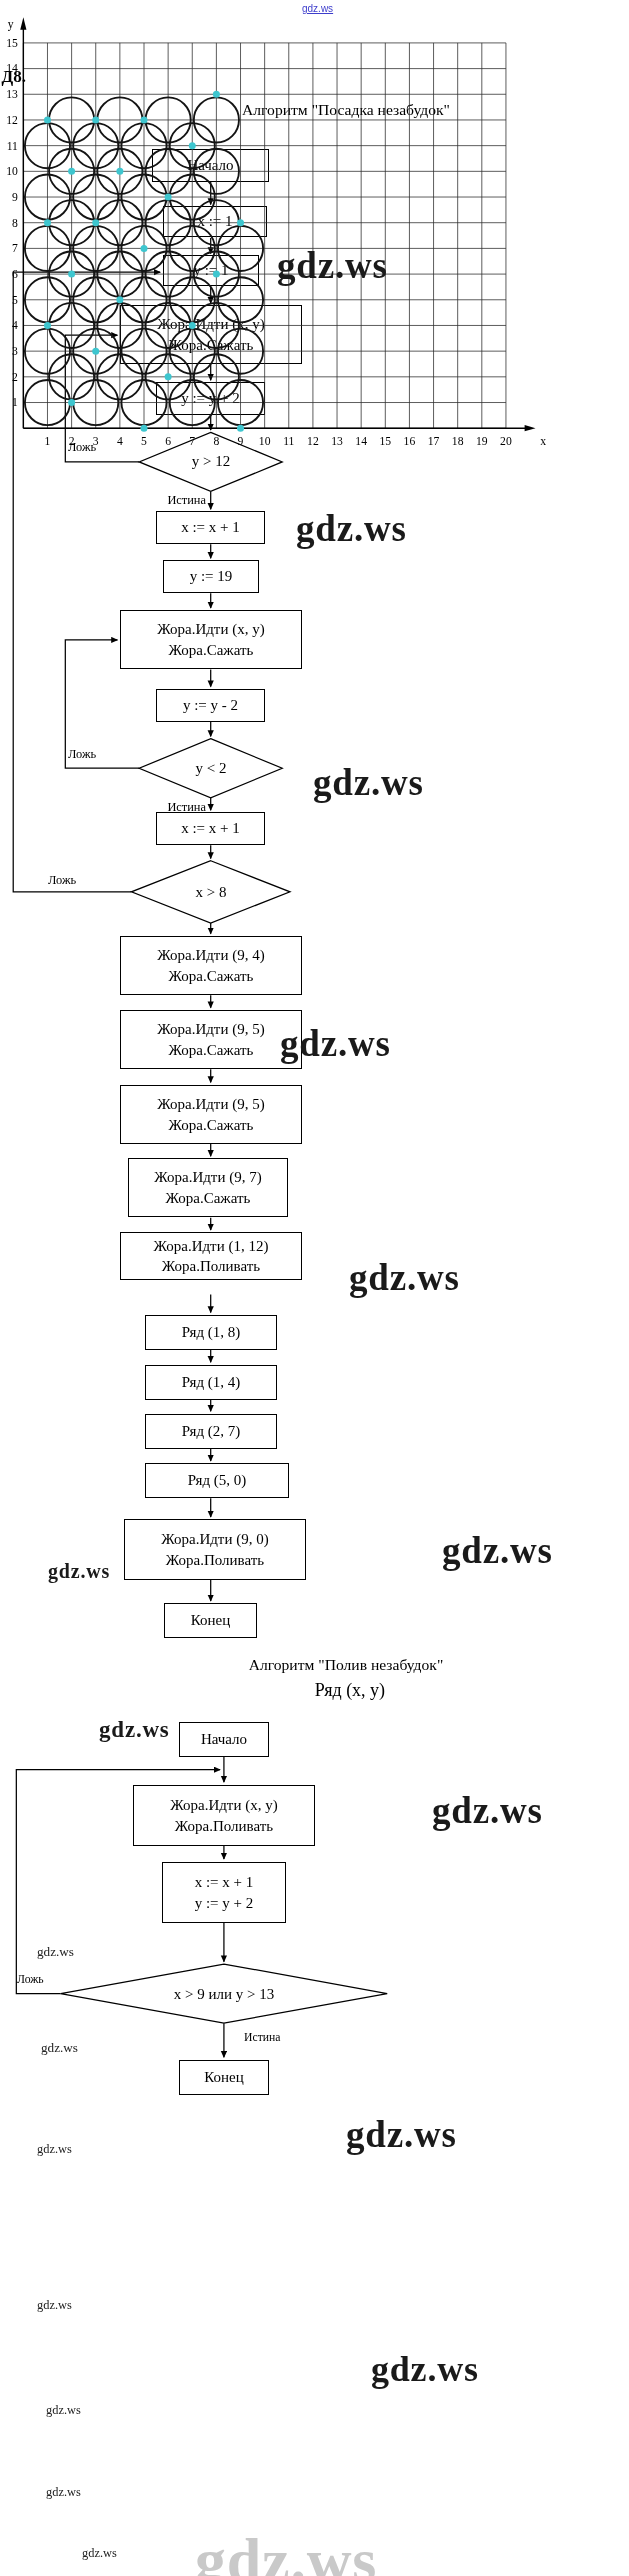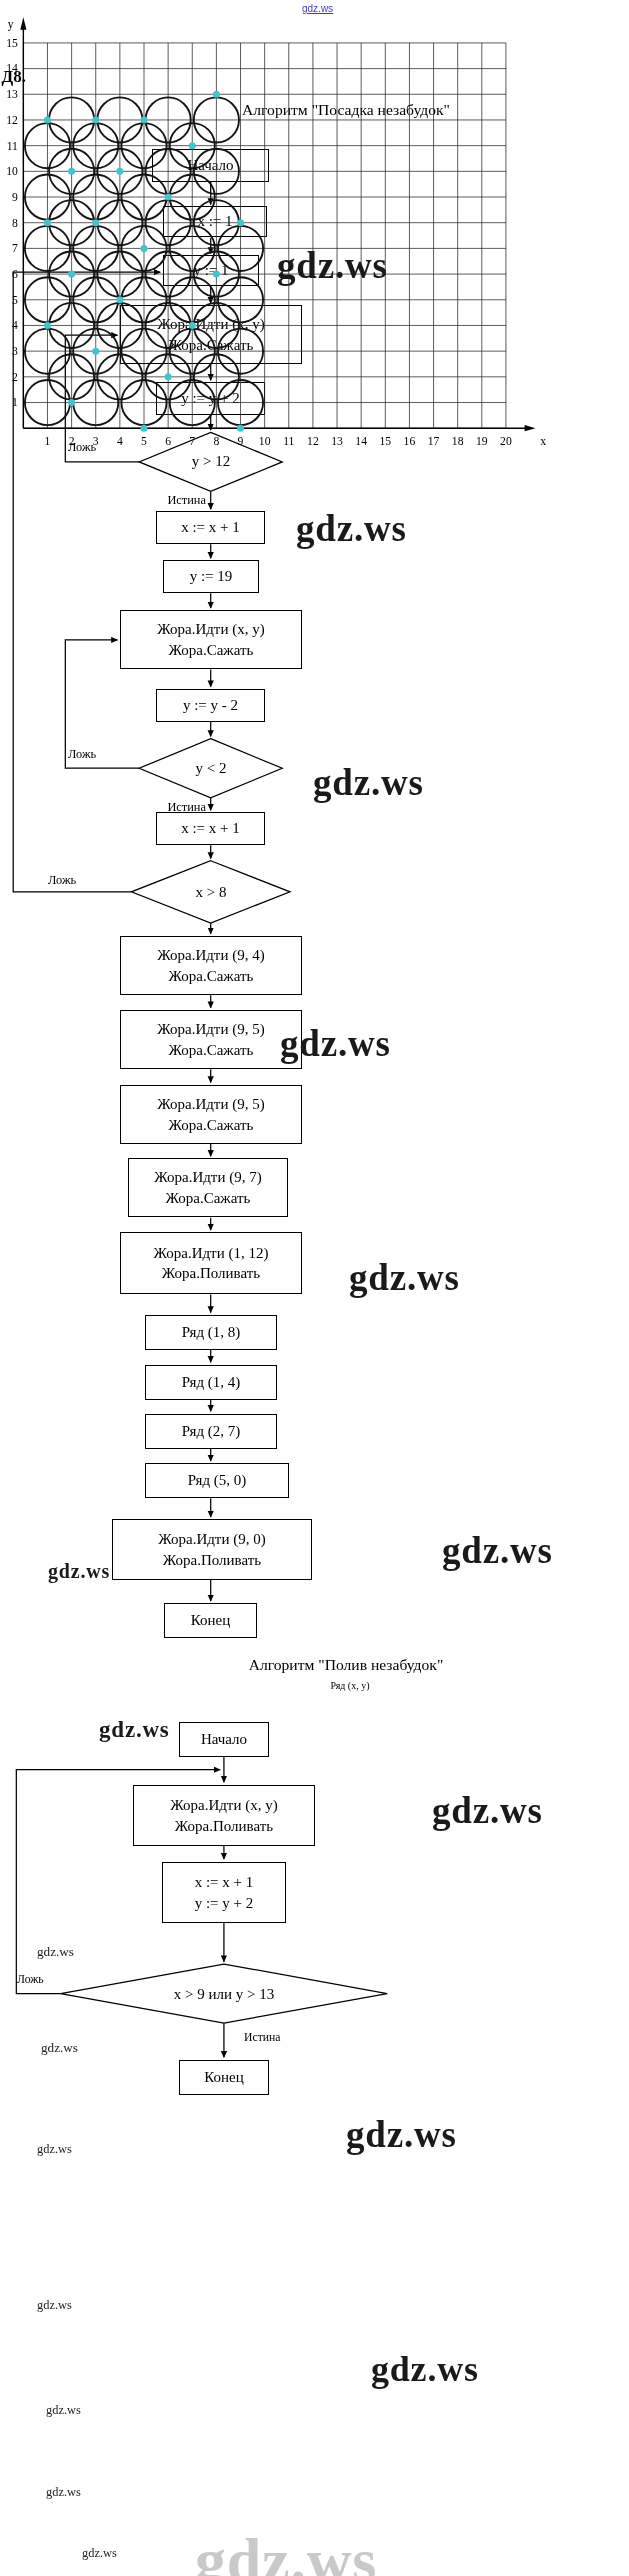--- a/index.html
+++ b/index.html
@@ -114,42 +114,42 @@
     <div>Жора.Сажать</div>
   </div>
   <div class="box" style="left:120px;top:1085px;width:182px;height:59px">
     <div>Жора.Идти (9, 5)</div>
     <div>Жора.Сажать</div>
   </div>
   <div class="box" style="left:128px;top:1158px;width:160px;height:59px">
     <div>Жора.Идти (9, 7)</div>
     <div>Жора.Сажать</div>
   </div>
-  <div class="box" style="left:120px;top:1232px;width:182px;height:62px">
+  <div class="box" style="left:120px;top:1232px;width:182px;height:48px">
     <div>Жора.Идти (1, 12)</div>
     <div>Жора.Поливать</div>
   </div>
   <div class="box" style="left:145px;top:1315px;width:132px;height:35px">Ряд (1, 8)</div>
   <div class="box" style="left:145px;top:1365px;width:132px;height:35px">Ряд (1, 4)</div>
   <div class="box" style="left:145px;top:1414px;width:132px;height:35px">Ряд (2, 7)</div>
   <div class="box" style="left:145px;top:1463px;width:144px;height:35px">Ряд (5, 0)</div>
-  <div class="box" style="left:112px;top:1519px;width:200px;height:61px">
+  <div class="box" style="left:124px;top:1519px;width:182px;height:61px">
     <div>Жора.Идти (9, 0)</div>
     <div>Жора.Поливать</div>
   </div>
   <div class="box" style="left:164px;top:1603px;width:93px;height:35px">Конец</div>
 
   <span class="lbl" style="left:68px;top:440px">Ложь</span>
   <span class="lbl lbl-r" style="left:152px;top:493px">Истина</span>
   <span class="lbl" style="left:68px;top:747px">Ложь</span>
   <span class="lbl lbl-r" style="left:152px;top:800px">Истина</span>
   <span class="lbl" style="left:48px;top:873px">Ложь</span>
 
   <div class="fc-title" style="left:346px;top:1656px">Алгоритм "Полив незабудок"</div>
-  <div class="fc-title" style="left:350px;top:1680px;font-size:10px">Ряд (x, y)</div>
+  <div class="fc-title" style="left:350px;top:1680px;font-size:18px">Ряд (x, y)</div>
 
   <div class="box" style="left:179px;top:1722px;width:90px;height:35px">Начало</div>
   <div class="box" style="left:133px;top:1785px;width:182px;height:61px">
     <div>Жора.Идти (x, y)</div>
     <div>Жора.Поливать</div>
   </div>
   <div class="box" style="left:162px;top:1862px;width:124px;height:61px">
     <div>x := x + 1</div>
     <div>y := y + 2</div>
   </div>

